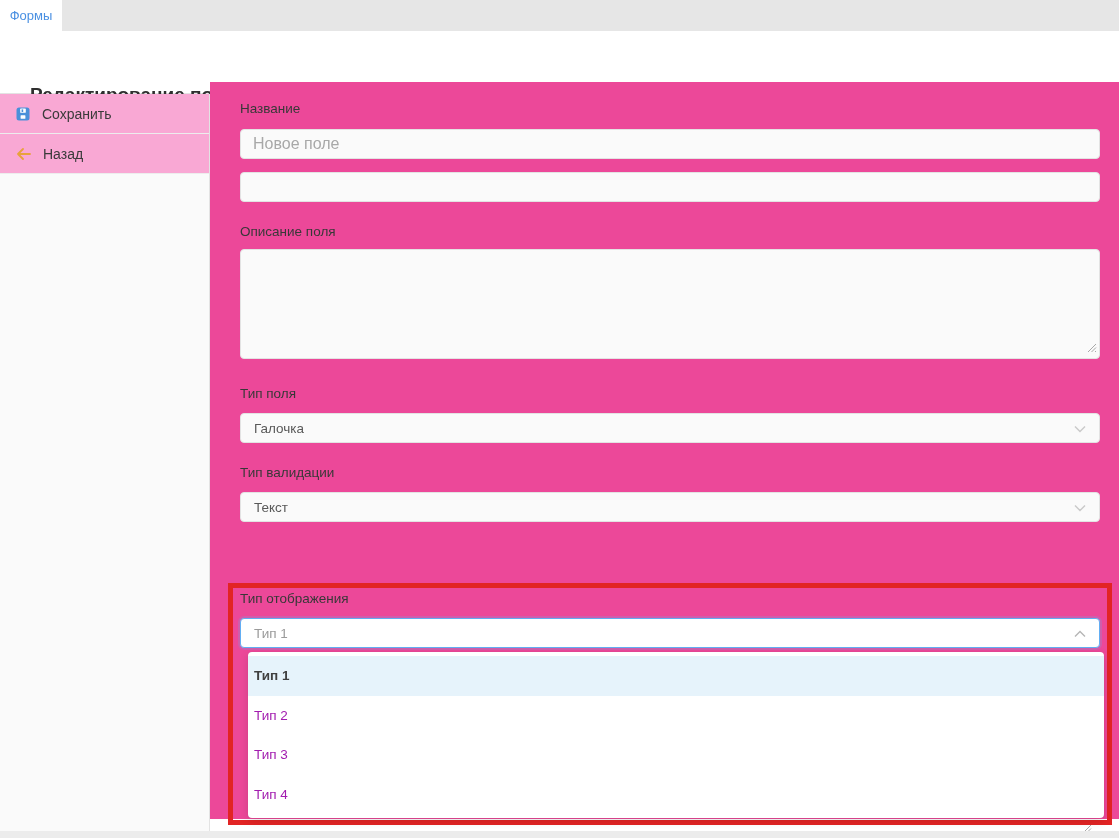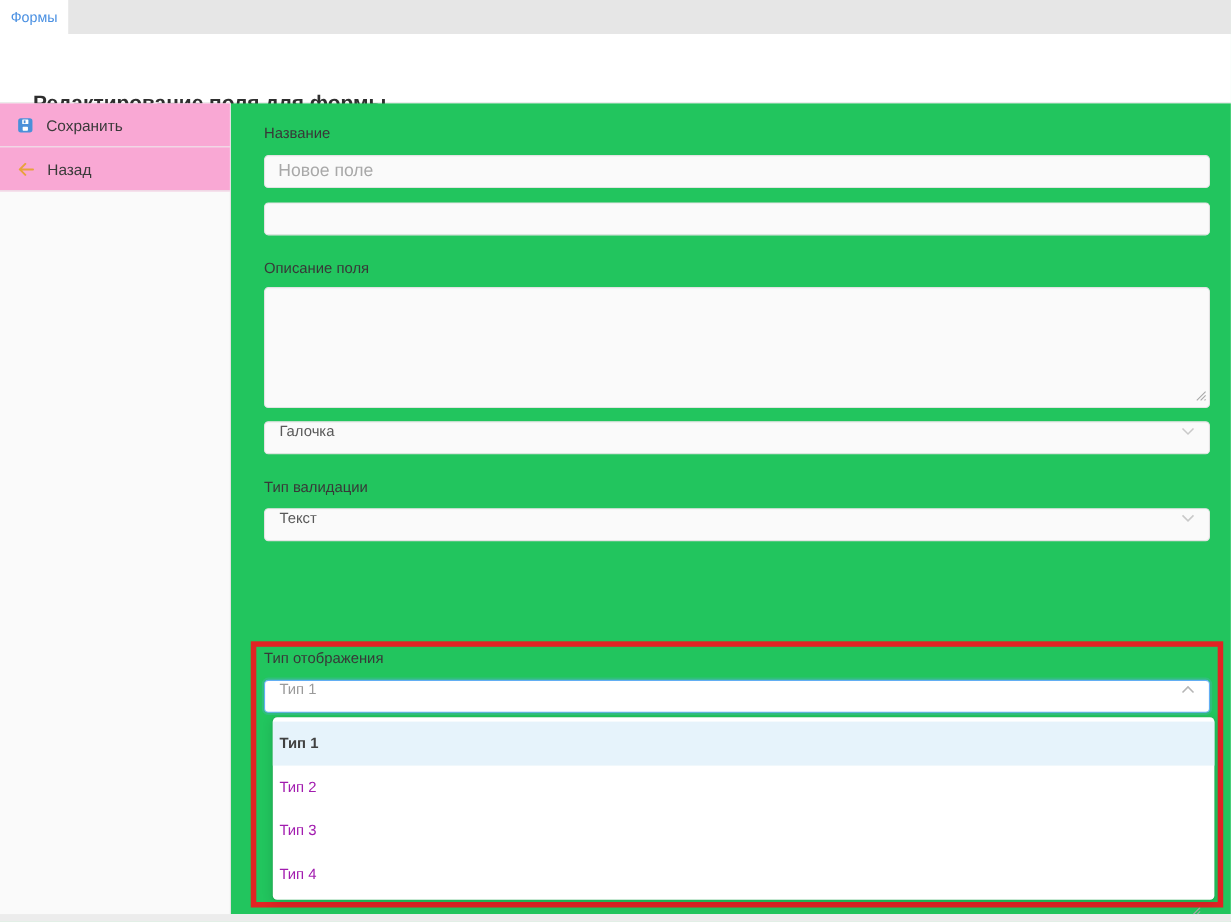--- a/index.html
+++ b/index.html
@@ -41,22 +41,22 @@
   }
   .side-item {
     height: 40px; border-bottom: 1px solid #ededed;
     display: flex; align-items: center; padding-left: 16px; gap: 12px;
     color: #3a3a3a; font-size: 14px; cursor: pointer; background: #f9a8d4;
   }
   .side-item .ic { display: flex; align-items: center; }
 
   
   .content {
-    position: absolute; left: 210px; top: 94px; width: 909px; height: 737px;
-    background: #22c55e; padding-left: 30px;
+    position: absolute; left: 210px; top: 82px; width: 909px; height: 737px;
+    background: #ec4899; padding-left: 30px;
   }
   .f-label {
     font-size: 13.5px; color: #383838; height: 15px; line-height: 15px;
   }
   .lbl-1 { margin-top: 19px; }
   .lbl-2 { margin-top: 22px; }
   .lbl-3 { margin-top: 22px; }
   .lbl-4 { margin-top: 27px; }
   .lbl-5 { margin-top: 22px; }
 
@@ -73,21 +73,21 @@
     width: 860px; height: 110px; resize: none;
     background: #fafafa; border: 1px solid #e3e3e3; border-radius: 4px;
     padding: 8px 12px; font-size: 13.5px; color: #555;
     font-family: "Liberation Sans", sans-serif; outline: none; display: block;
   }
   .ta-handle { position: absolute; right: 3px; bottom: 3px; pointer-events: none; }
 
   .select {
     width: 860px; height: 30px; margin-top: 12px;
     background: #fafafa; border: 1px solid #e3e3e3; border-radius: 4px;
-    display: flex; align-items: flex-start; justify-content: space-between;
+    display: flex; align-items: center; justify-content: space-between;
     padding: 0 13px; font-size: 13.5px; color: #595959; cursor: pointer;
   }
 
   
   .red-box {
     position: absolute; left: 228px; top: 583px; width: 884px; height: 242px;
     border: 5px solid #e22424; z-index: 4; background: transparent;
     padding-left: 7px; padding-top: 3px;
   }
   .red-box .f-label { margin-top: 0; }
@@ -163,20 +163,21 @@
   <div class="f-label lbl-3">Описание поля</div>
   <div class="ta-wrap">
     <textarea class="ta" style=""></textarea>
     <span class="ta-handle">
       <svg width="11" height="11" viewBox="0 0 11 11">
         <path d="M2 10 L10 2 M5.5 10 L10 5.5 M9 10 L10 9" stroke="#a8a8a8" stroke-width="1" fill="none"></path>
       </svg>
     </span>
   </div>
 
+  <div class="f-label lbl-4">Тип поля</div>
   <div class="select">
     <span>Галочка</span>
     <span>
       <svg width="12" height="8" viewBox="0 0 12 8">
         <polyline points="1,1.5 6,6.5 11,1.5" fill="none" stroke="#c9c9c9" stroke-width="1.4"></polyline>
       </svg>
     </span>
   </div>
 
   <div class="f-label lbl-5">Тип валидации</div>

